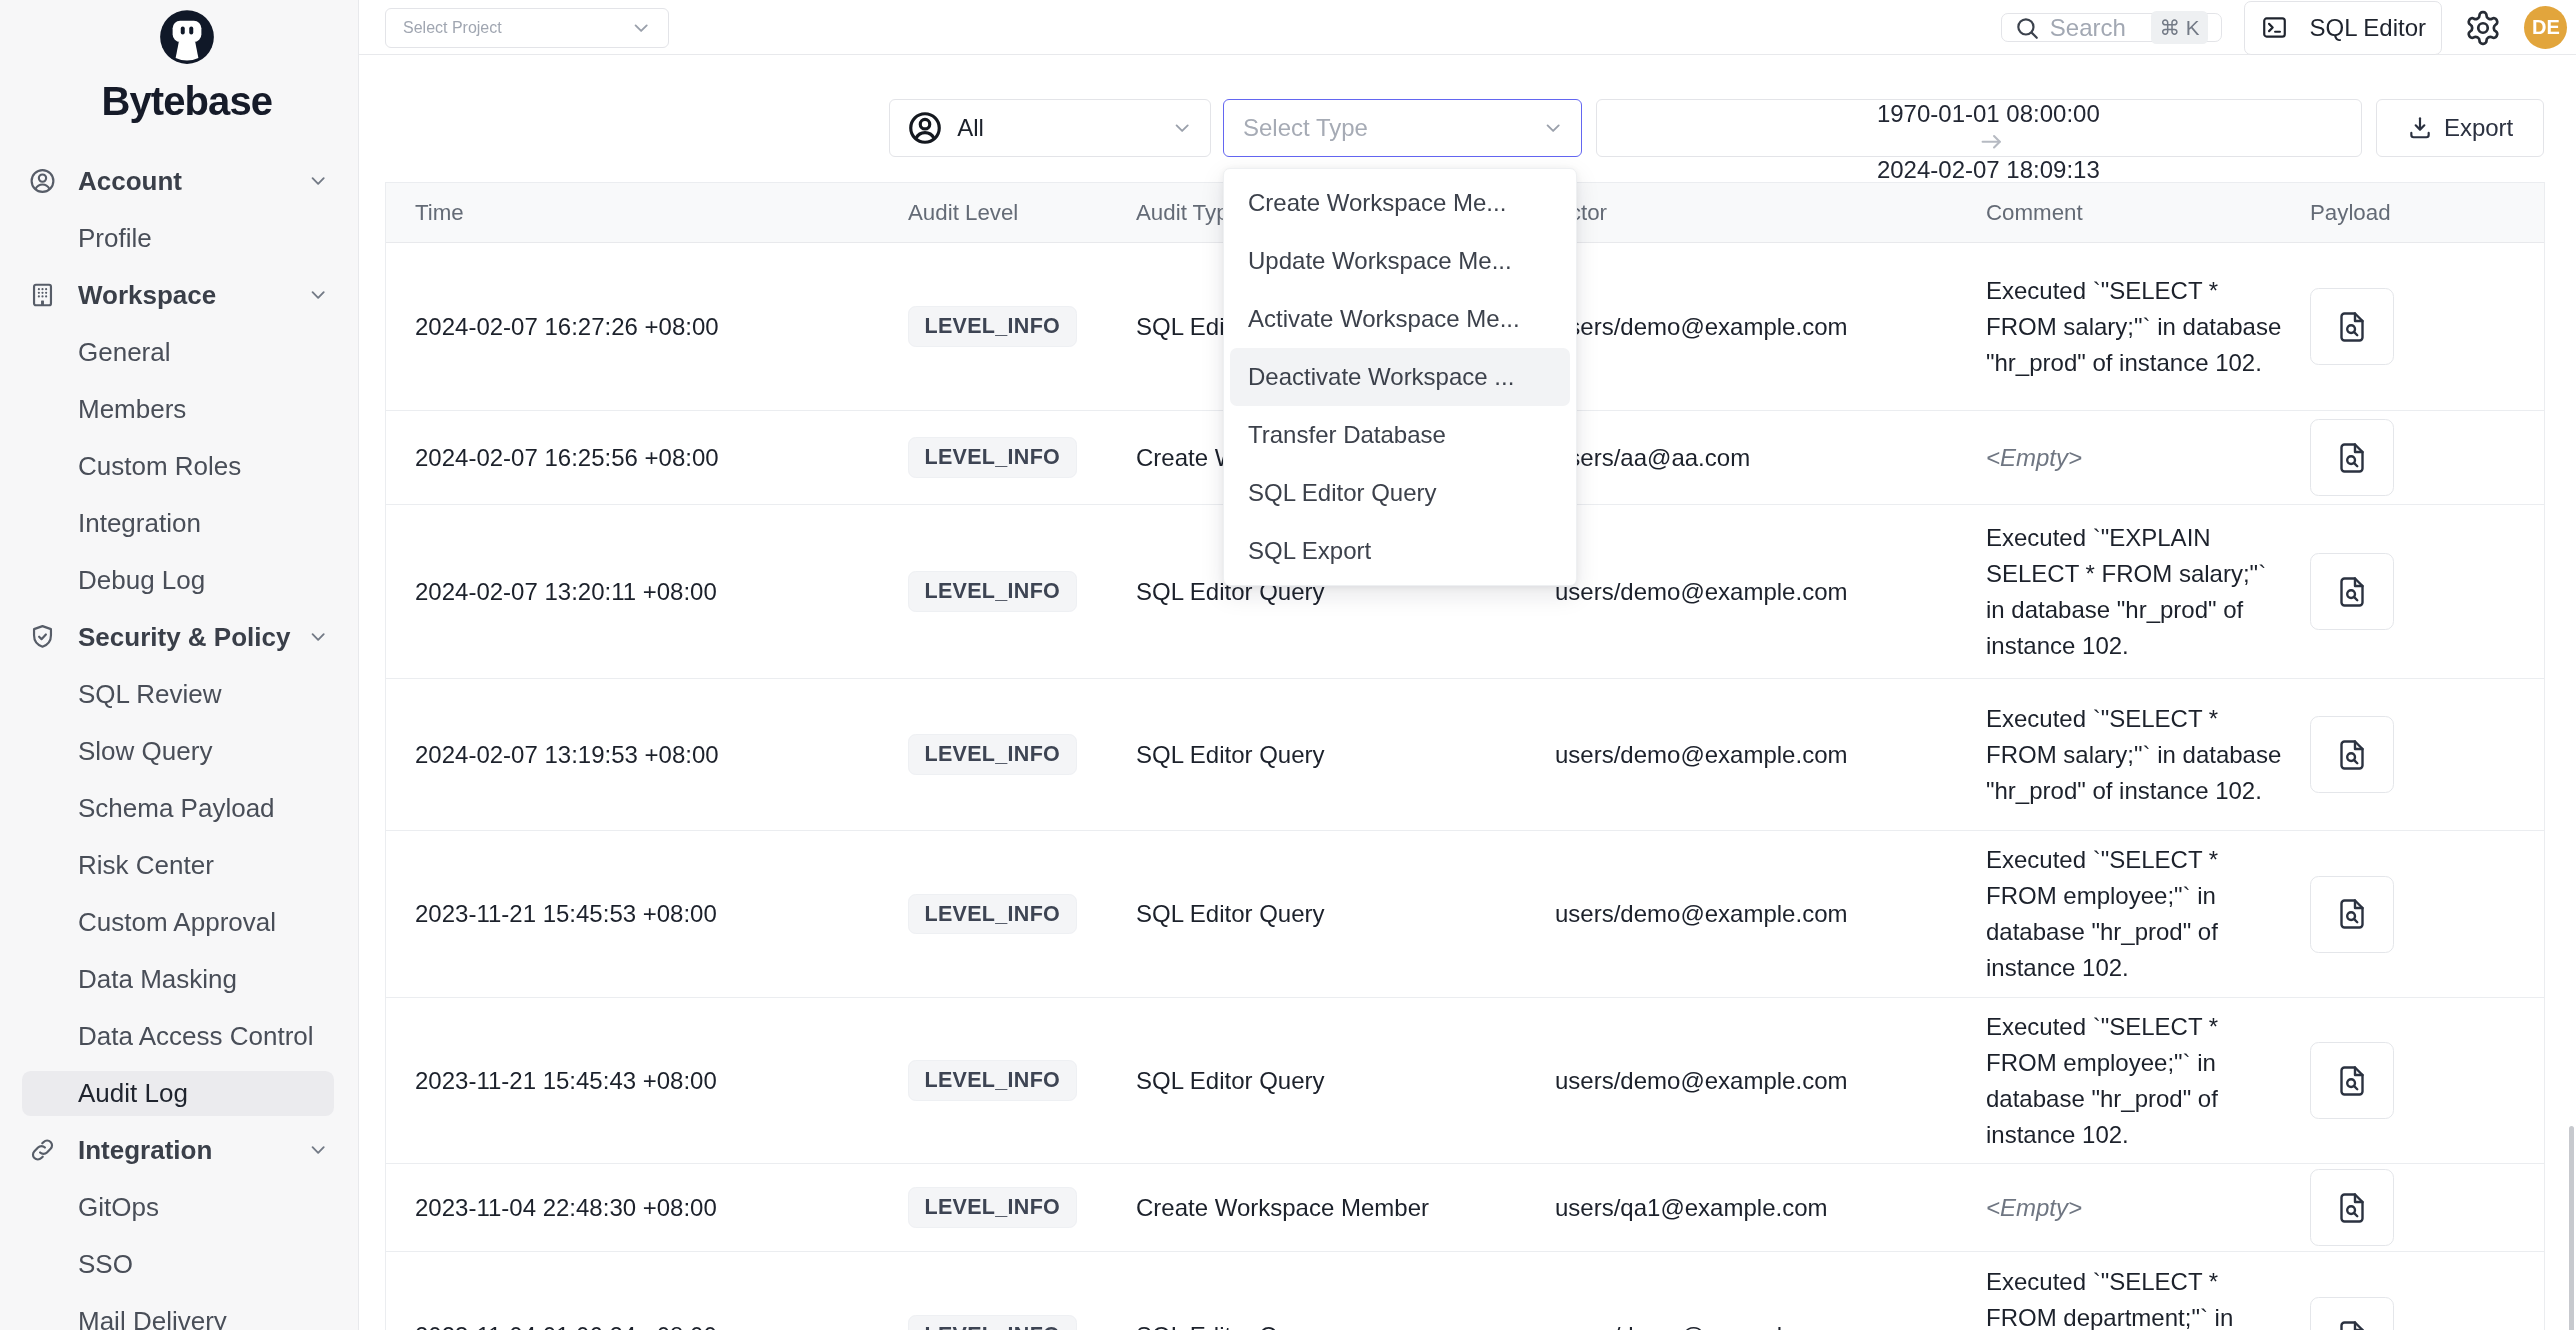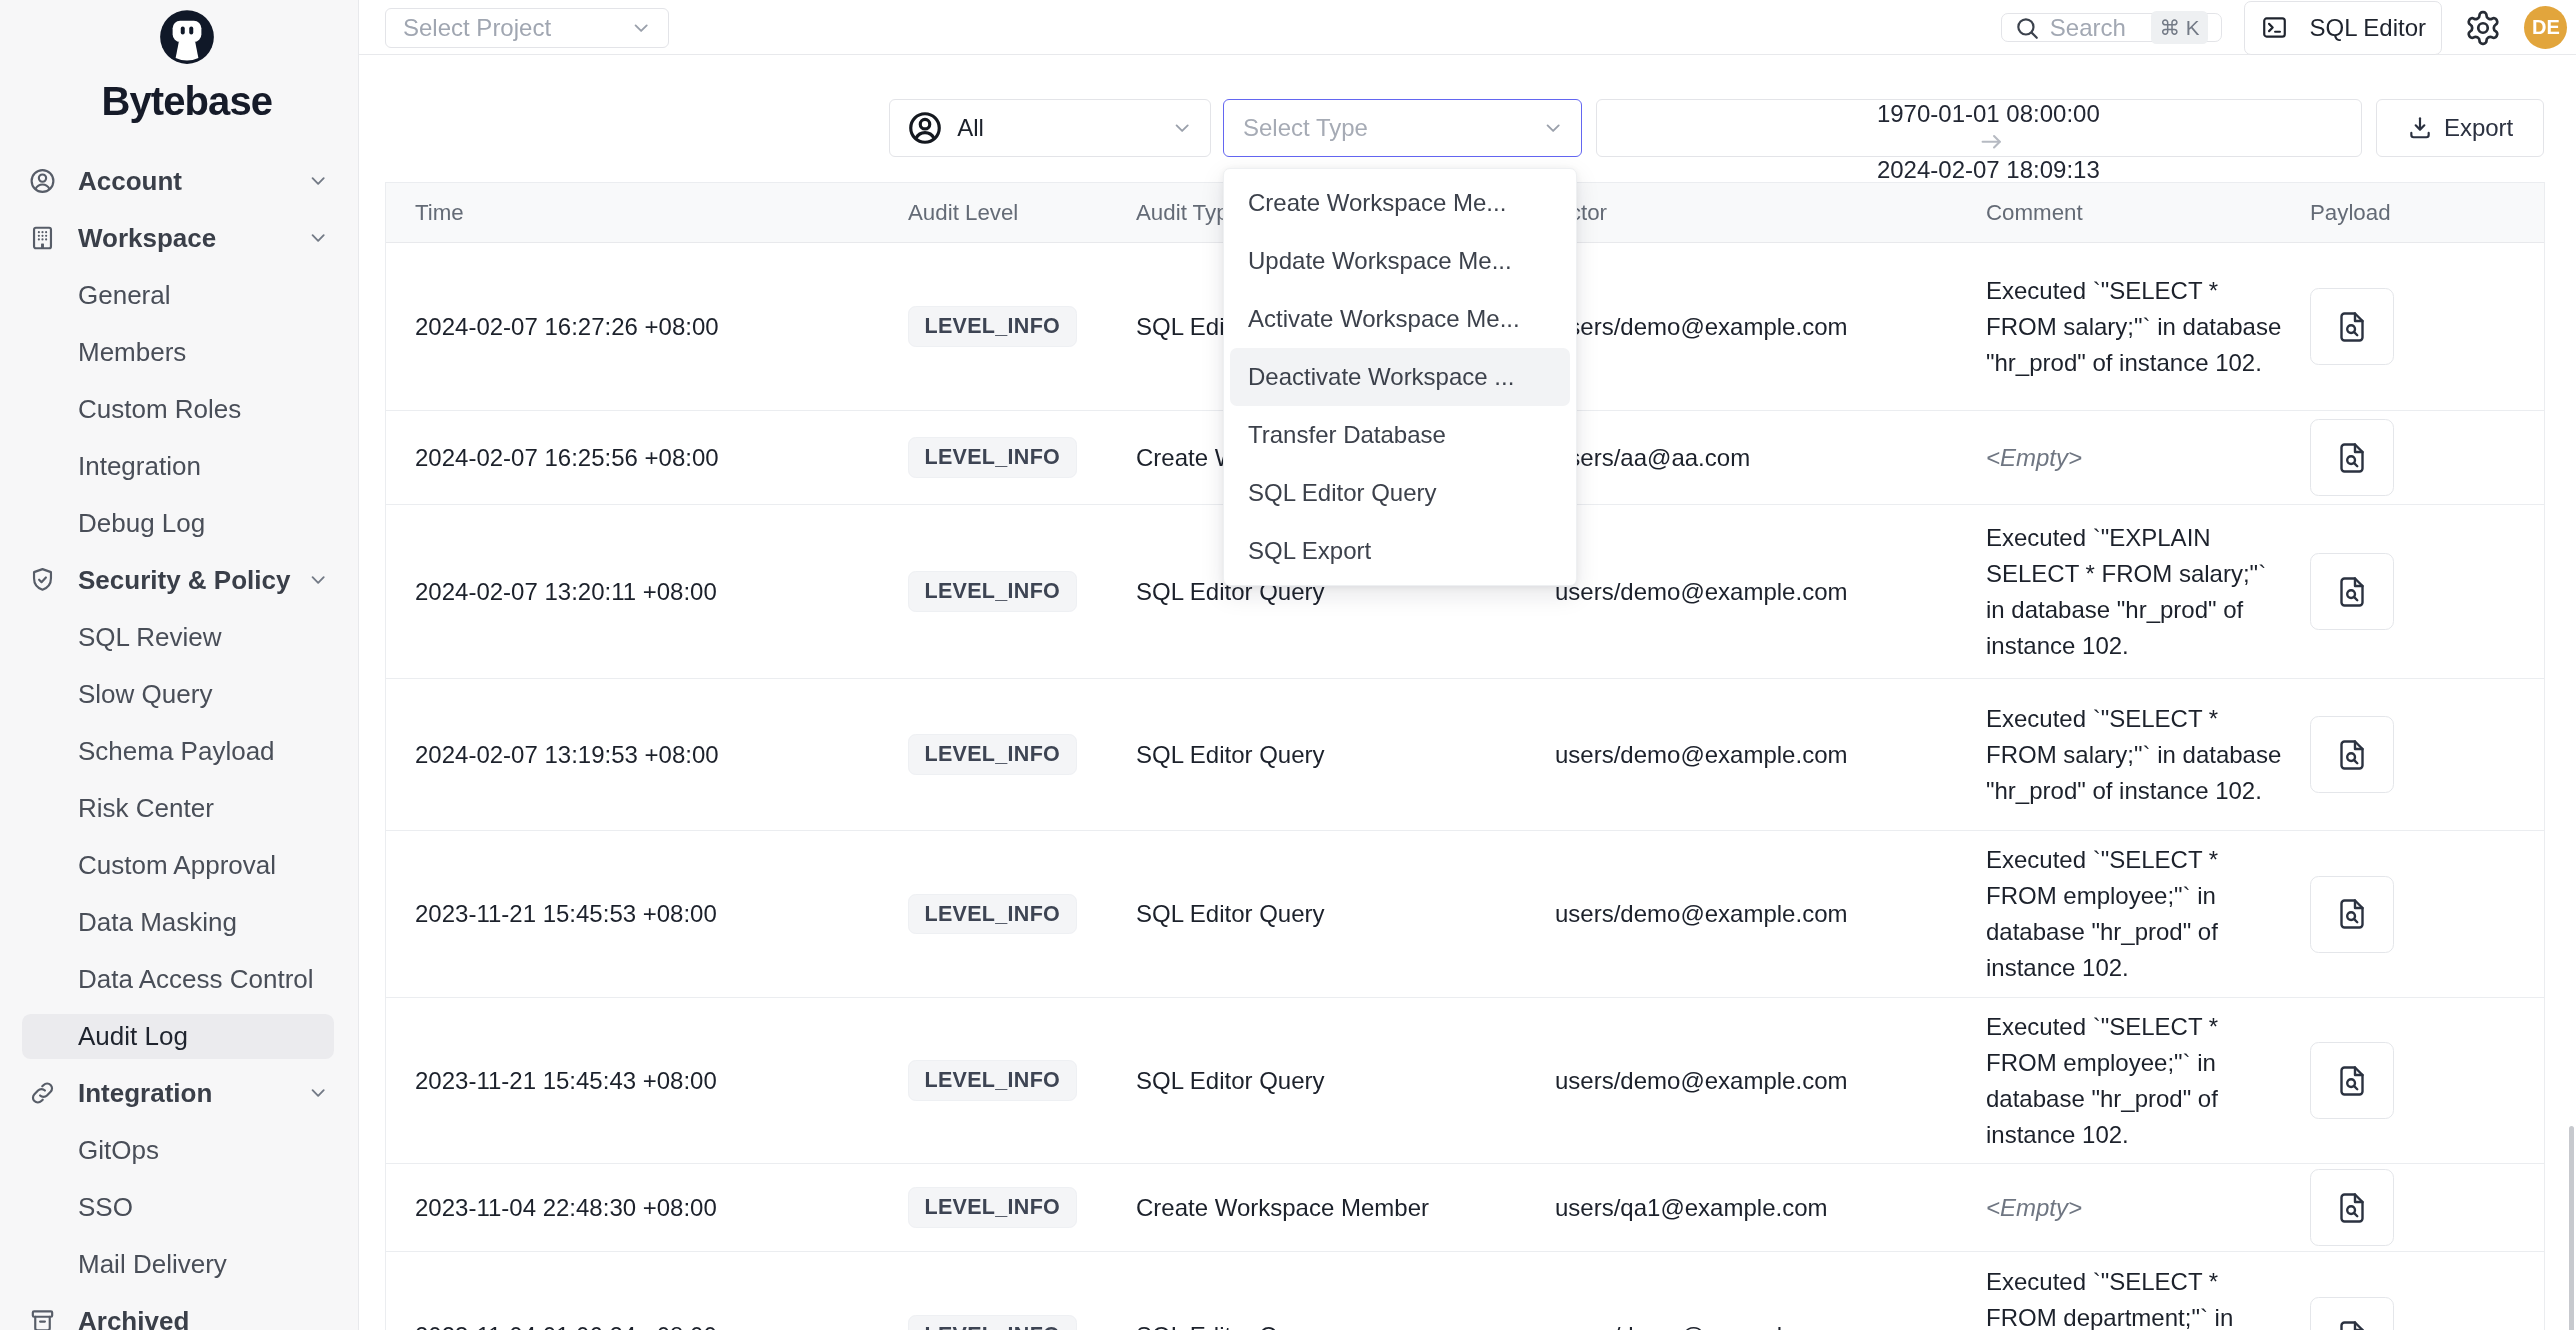--- a/index.html
+++ b/index.html
@@ -24,21 +24,21 @@
   .nav li.selected::before { content:""; position:absolute; left:22.3px; right:24px;
     top:6px; bottom:6px; background:#ebebee; border-radius:8.6px; z-index:-1; }
   .nav li { z-index:0; }
 
   
   .topbar { position:absolute; left:359px; right:0; top:0; height:55px; background:#fff;
     border-bottom:0.9px solid #e8e9ec; z-index:4; }
   .proj-select { position:absolute; left:26px; top:7.7px; width:284px; height:40px;
     border:0.9px solid #e3e4e8; border-radius:6px; background:#fff; display:flex;
     align-items:center; padding:0 15.5px 0 17px; cursor:pointer; }
-  .proj-select .txt { font-size:24px; color:#a0a6b1; flex:1; }
+  .proj-select .txt { font-size:16px; color:#a0a6b1; flex:1; }
   .proj-select .chev { width:22.3px; height:22.3px; color:#9aa0ab; }
   .top-right { position:absolute; right:8.6px; top:6px; height:43px; display:flex;
     align-items:center; gap:22.3px; }
   .searchbox { width:221px; height:29px; border:0.9px solid #e3e4e8; border-radius:6.9px;
     background:#fff; display:flex; align-items:center; padding:0 6.9px 0 12px; cursor:text; }
   .searchbox .s-icon { width:26px; height:26px; color:#3c424d; flex:0 0 auto; }
   .searchbox input { border:none; outline:none; width:101px; margin-left:10.3px;
     font-size:24px; font-family:inherit; color:#1c212b; background:transparent; }
   .searchbox input::placeholder { color:#a2a8b3; }
   .kbd { font-size:20.6px; color:#737a86; background:#eef0f2; border-radius:5.2px;
@@ -134,20 +134,23 @@
             <path d="M6.3 18.4c1.2-2.2 3.2-3.5 5.7-3.5s4.5 1.3 5.7 3.5"></path>
           </svg>
         </span>
         <span>Account</span>
         <span class="chev">
           <svg viewBox="0 0 24 24" fill="none" stroke="currentColor" stroke-width="2" stroke-linecap="round" stroke-linejoin="round">
             <path d="M6 9l6 6 6-6"></path>
           </svg>
         </span>
       </li>
+      <li>
+        <span>Profile</span>
+      </li>
       <li class="section">
         <span class="side-icon">
           <svg viewBox="0 0 24 24" fill="none" stroke="currentColor" stroke-width="1.8" stroke-linecap="round">
             <rect x="5" y="3.5" width="14" height="17" rx="1.5"></rect>
             <g fill="currentColor" stroke="none">
               <circle cx="9" cy="7.2" r="0.9"></circle>
               <circle cx="12" cy="7.2" r="0.9"></circle>
               <circle cx="15" cy="7.2" r="0.9"></circle>
               <circle cx="9" cy="10.2" r="0.9"></circle>
               <circle cx="12" cy="10.2" r="0.9"></circle>

